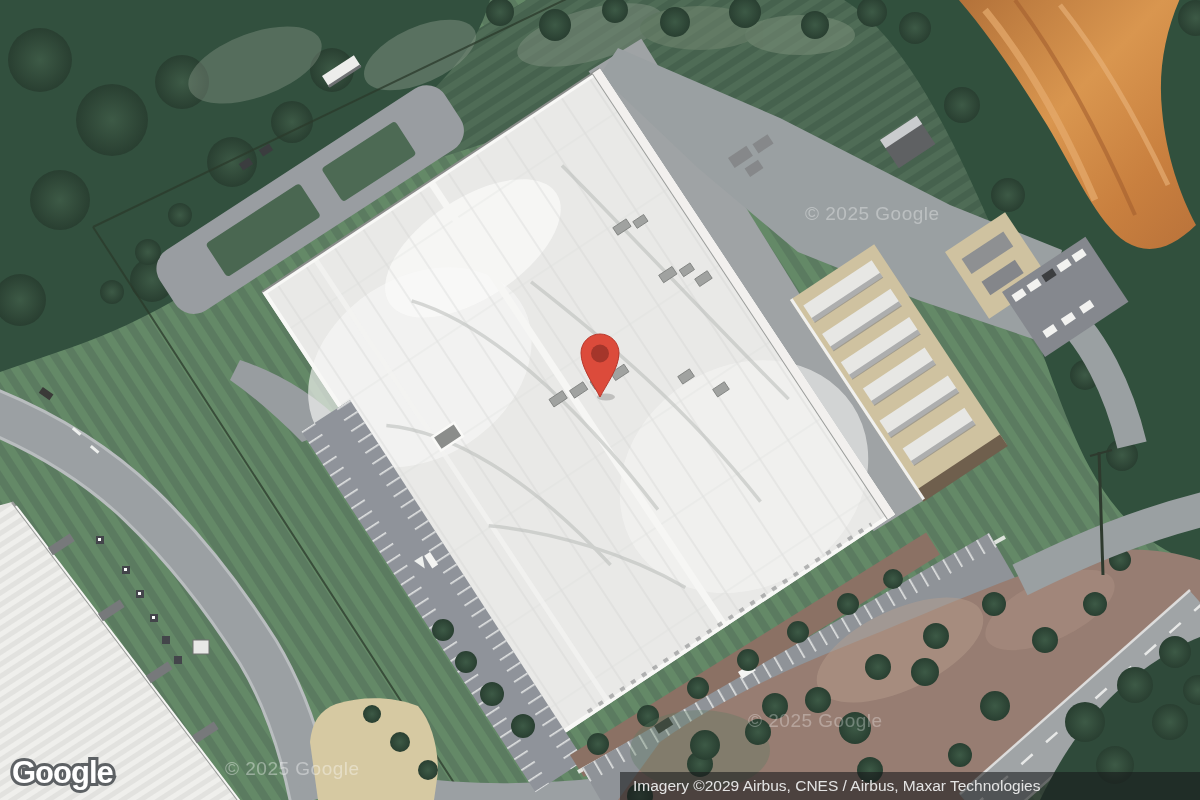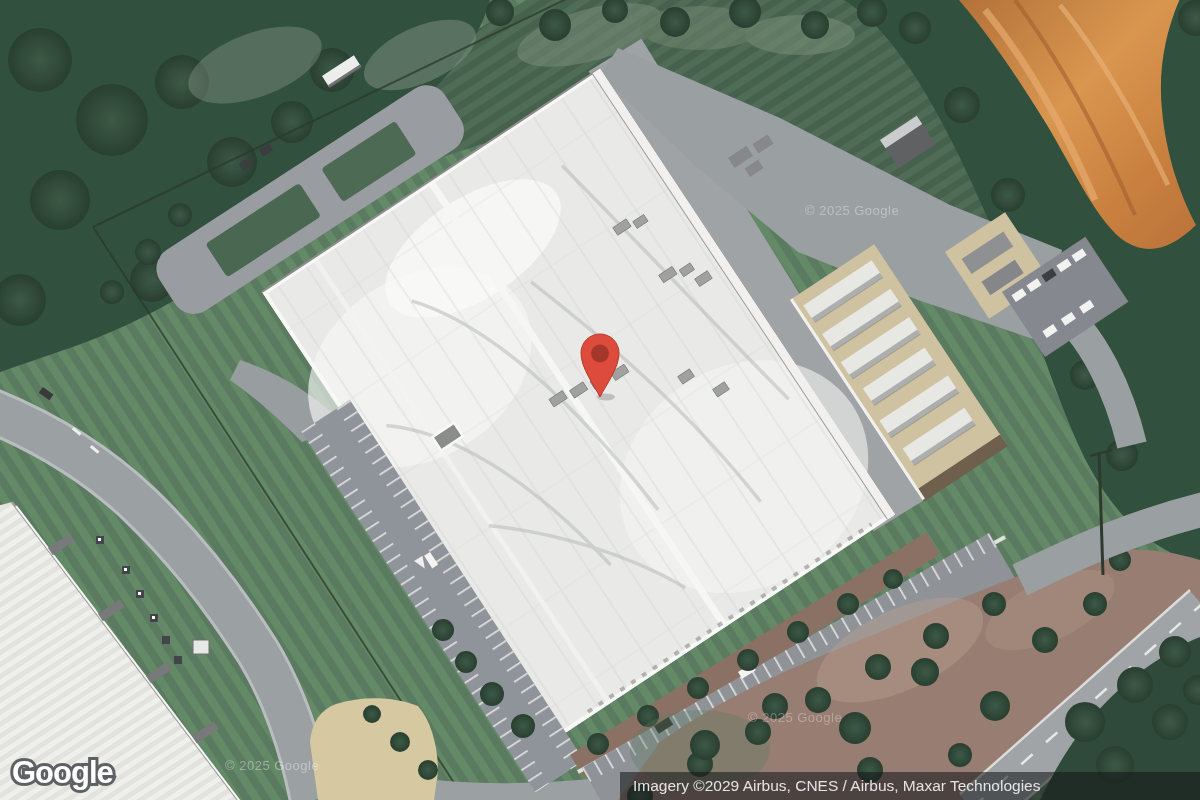--- a/index.html
+++ b/index.html
@@ -19,21 +19,21 @@
   .logo .back{position:absolute;left:0;top:0;color:#5d6164;
     -webkit-text-stroke:6px #5d6164;text-shadow:0 0 1px #5d6164;}
   .logo .front{position:relative;color:#ffffff;}
   
   .attrib{
     position:absolute;right:0;bottom:0;width:580px;height:28px;
     background:rgba(22,24,26,0.58);color:#e4e4e4;font-size:15.5px;
     line-height:28px;padding-left:13px;box-sizing:border-box;white-space:nowrap;
   }
   
-  .wm{position:absolute;font-size:13px;letter-spacing:.5px;pointer-events:none;}
+  .wm{position:absolute;font-size:19px;letter-spacing:.5px;pointer-events:none;}
   .wm1{left:225px;top:758px;color:rgba(255,255,255,.38);}
   .wm2{left:805px;top:203px;color:rgba(255,255,255,.33);}
   .wm3{left:748px;top:710px;color:rgba(255,255,255,.30);}
 </style>
 </head>
 <body>
 
 <div class="map-canvas">
 
 <svg class="terrain" width="1200" height="800" viewBox="0 0 1200 800">

